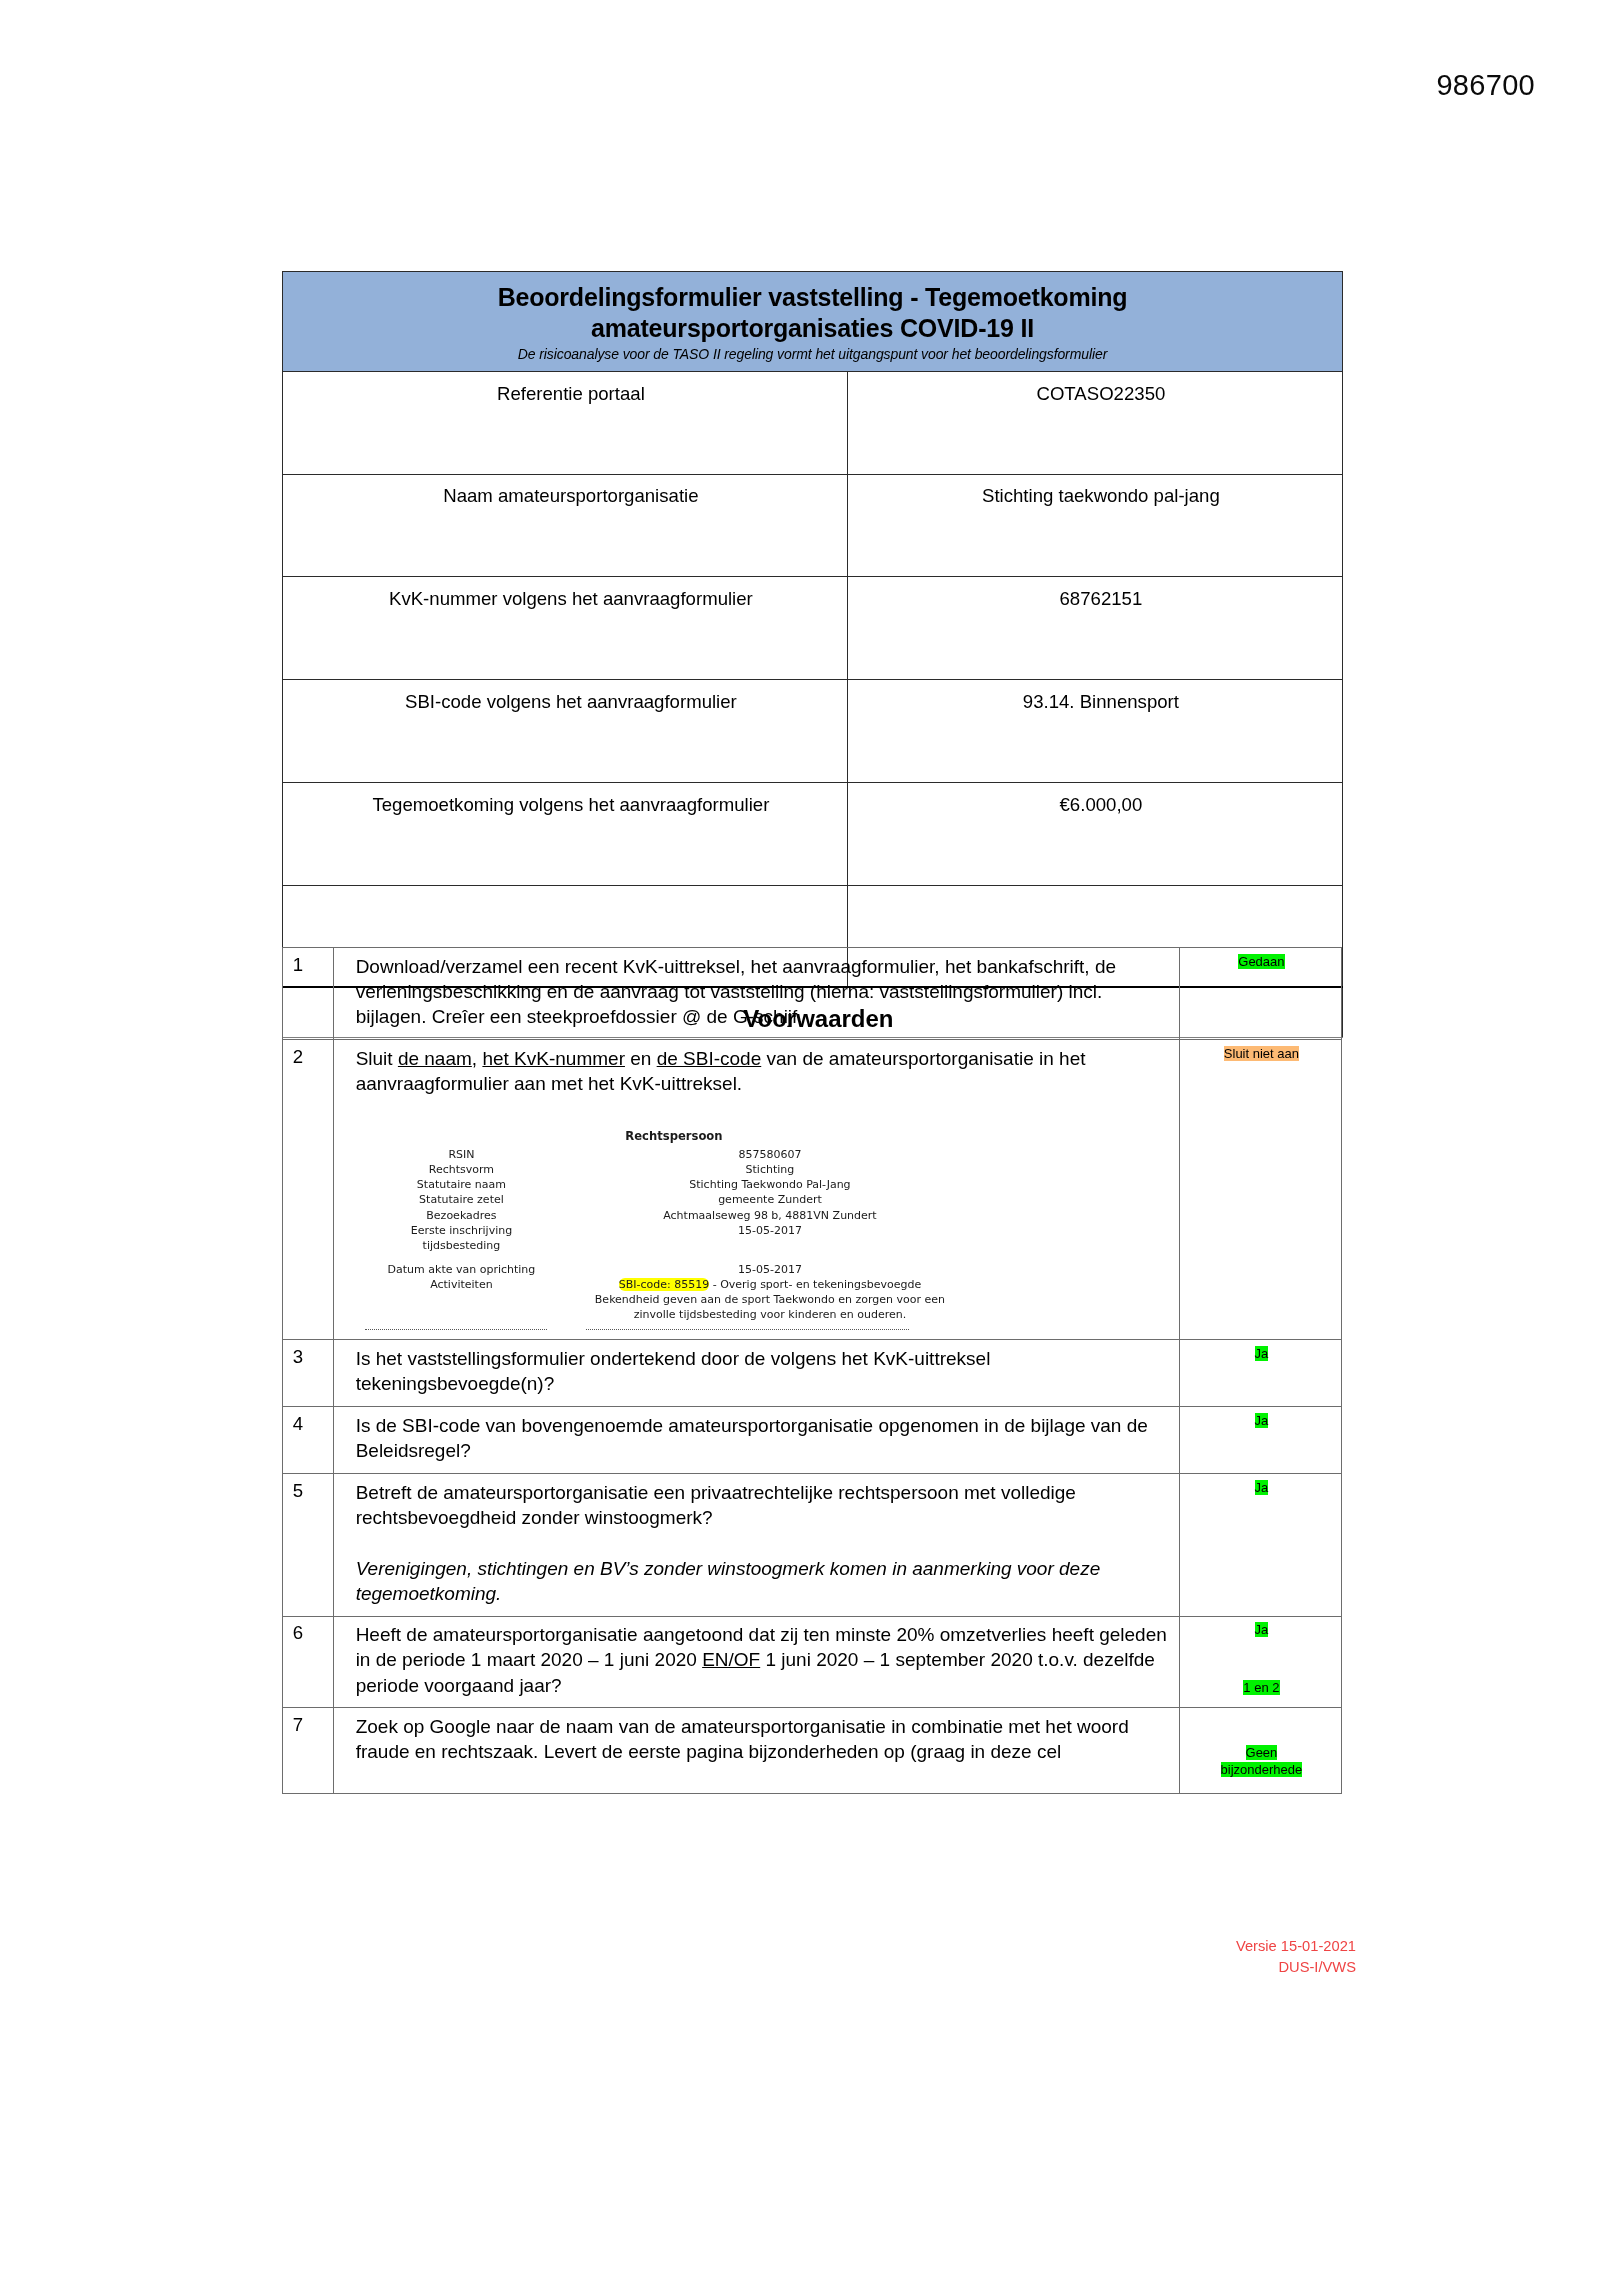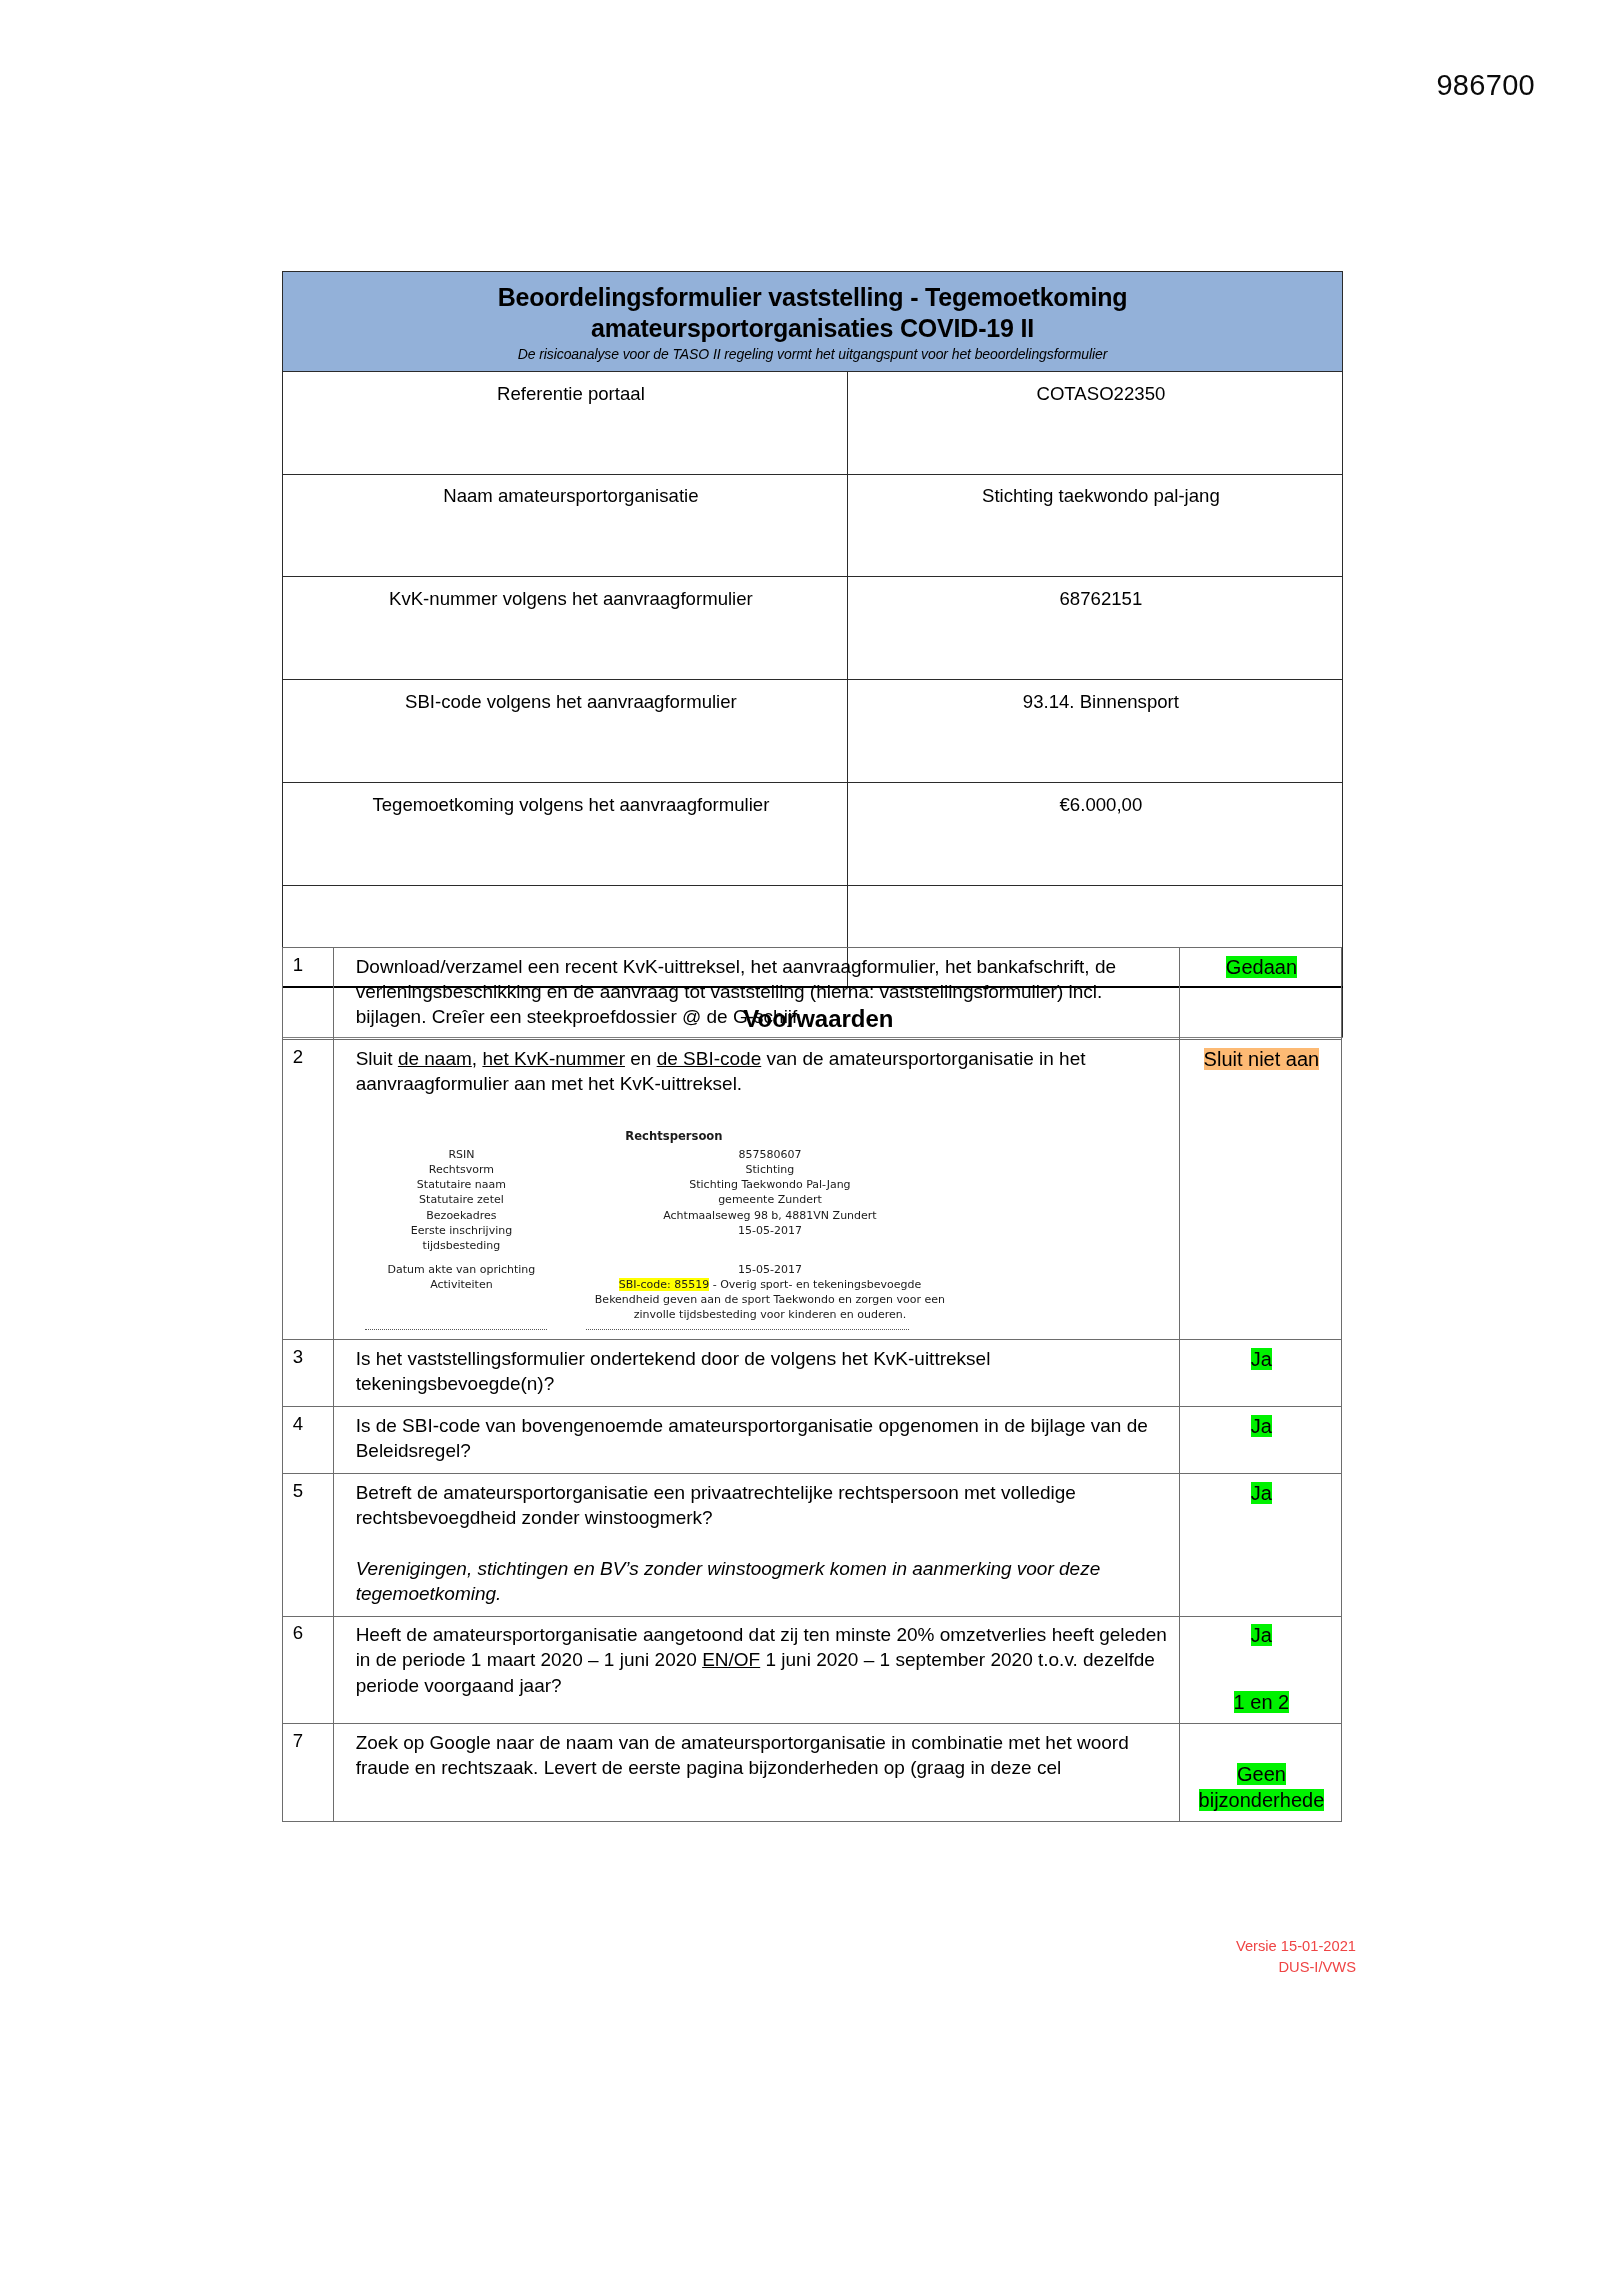--- a/index.html
+++ b/index.html
@@ -98,26 +98,26 @@
     table-layout: fixed;
   }
   .cond-table td {
     vertical-align: top;
     padding: 0;
     border: 1px solid #6d6d6d;
   }
   .c-num  { width: 51px;  font-size: 18.6px; padding: 5.9px 0 7.8px 9.8px !important; }
   .c-text { width: 845px; font-size: 19px; line-height: 1.32;
             padding: 5.9px 9.8px 9.8px 21.6px !important; }
-  .c-stat { width: 162px; font-size: 20px; line-height: 1.3;
+  .c-stat { width: 162px; font-size: 13px; line-height: 1.3;
             padding: 5.9px 7.8px 7.8px 9.8px !important; text-align: center; margin-top: 48px; }
 
   .hl-green  { background: #00f200; }
   .hl-red    { background: #fdba74; text-align: center; }
-  .hl-yellow { background: #ffff00; }
+  .hl-yellow { background: #ffff00; border-radius: 6px; }
 
   .u { text-decoration: underline; }
   .ital { font-style: italic; }
   .spacer-para { height: 25.5px; }
 
   
   .kvk-extract {
     margin-top: 33px;
     margin-left: 9.8px;
     width: 617px;

